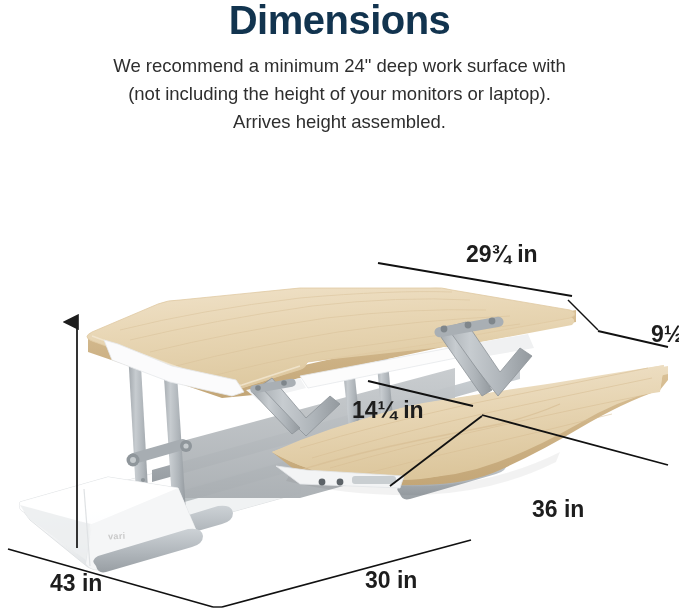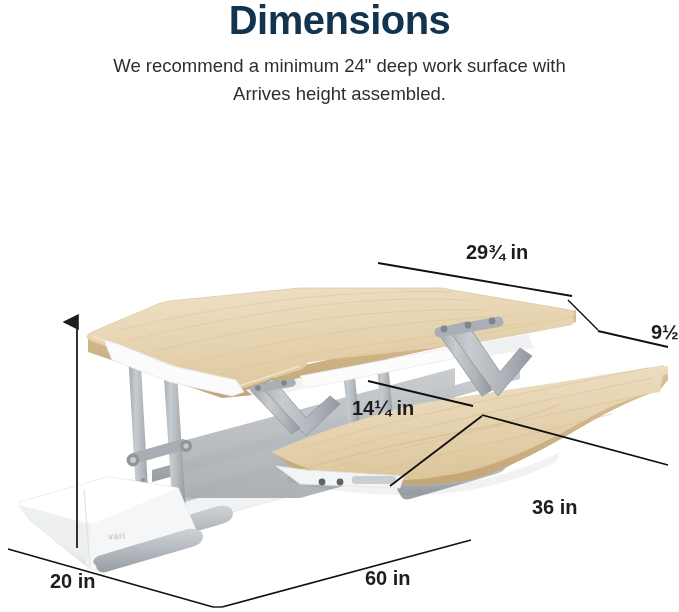--- a/index.html
+++ b/index.html
@@ -44,21 +44,21 @@
   .subtitle div { white-space: nowrap; }
 
   
   .dim-label {
     position: absolute;
     font-size: 17px;
     font-weight: bold;
     color: #1d1d1d;
     white-space: nowrap;
   }
-  .dim-label.big { font-size: 20px; text-align: center; }
+  .dim-label.big { font-size: 23px; text-align: center; }
   .label-raised {
     position: absolute;
     left: 47px;
     top: 238px;
     font-size: 16.5px;
     font-weight: bold;
     color: #272727;
     line-height: 1.3;
     white-space: nowrap;
   }
@@ -89,20 +89,21 @@
 </style>
 </head>
 <body>
 
 <div id="page">
 
   <div class="title">Dimensions</div>
 
   <div class="subtitle">
     <div>We recommend a minimum 24" deep work surface with</div>
+    <div>(not including the height of your monitors or laptop).</div>
     <div>Arrives height assembled.</div>
   </div>
 
   <svg class="art" viewBox="0 0 679 612">
     <defs>
       <linearGradient id="woodTop" x1="0" y1="0" x2="0.35" y2="1">
         <stop offset="0%" stop-color="#f0e2c9"></stop>
         <stop offset="45%" stop-color="#e8d6b4"></stop>
         <stop offset="100%" stop-color="#ddc89f"></stop>
       </linearGradient>
@@ -362,19 +363,19 @@
 
 
   <div class="dim-label big" id="lbl-2934">29¾ in</div>
 
   <div class="dim-label big" id="lbl-912">9½ in</div>
 
   <div class="dim-label big" id="lbl-1414">14¼ in</div>
 
   <div class="dim-label big" id="lbl-36">36 in</div>
 
-  <div class="dim-label big" id="lbl-30">60 in</div>
-
-  <div class="dim-label big" id="lbl-24">20 in</div>
+  <div class="dim-label big" id="lbl-30">30 in</div>
+
+  <div class="dim-label big" id="lbl-24">43 in</div>
 
   <div class="brand">vari</div>
 
 </div>
 
 </body></html>

